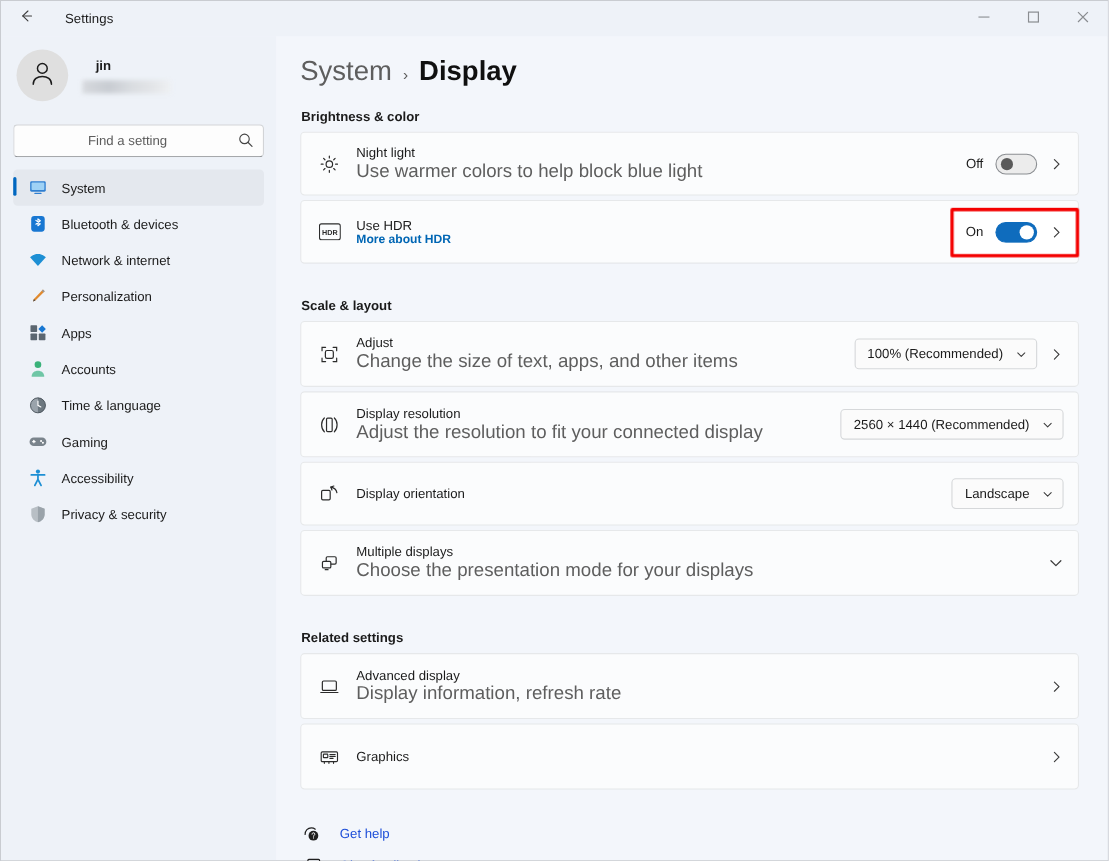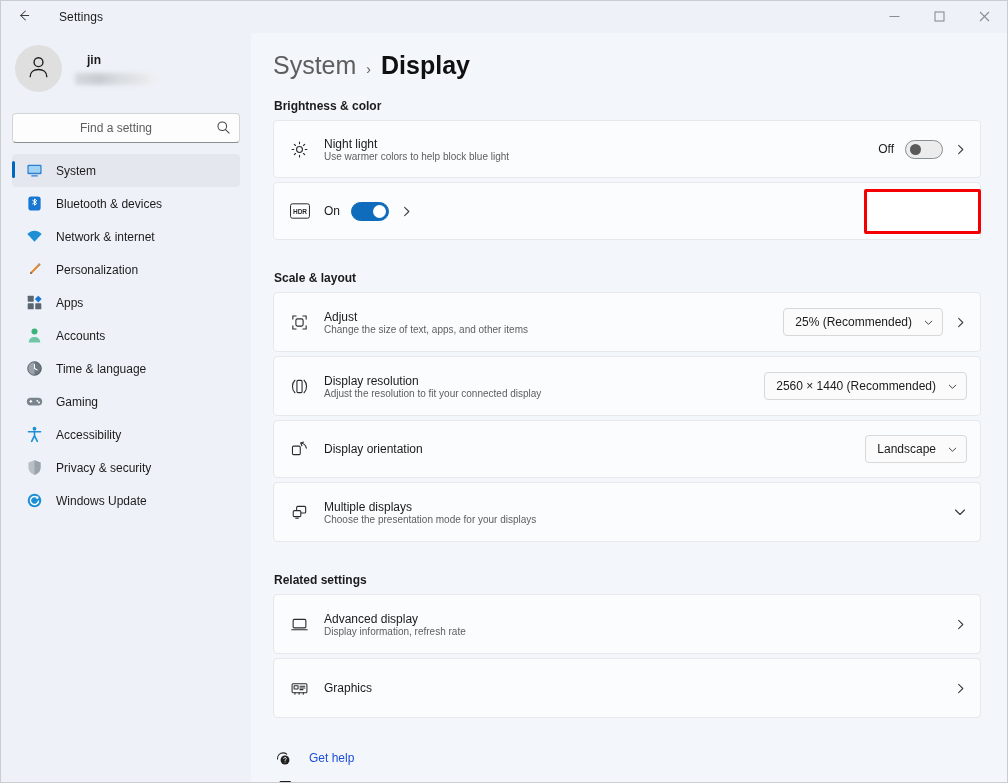--- a/index.html
+++ b/index.html
@@ -206,21 +206,21 @@
   }
   .card.tall { min-height: 60px; }
   .card-ico {
     width: 21px; height: 21px;
     flex: 0 0 21px;
     display: flex; align-items: center; justify-content: center;
     color: #2b2b2b;
   }
   .card-text { flex: 1 1 auto; display: flex; flex-direction: column; gap: 0; }
   .card-title { font-size: 12px; color: #1b1b1b; }
-  .card-sub { font-size: 10px; color: #5e5e5e; }
+  .card-sub { font-size: 17px; color: #5e5e5e; }
   .card-link {
     font-size: 11px;
     color: #0066b4;
     font-weight: bold;
     text-decoration: none;
     width: fit-content;
   }
 
   .card-right { display: flex; align-items: center; gap: 11px; flex: 0 0 auto; }
 
@@ -476,30 +476,20 @@
         <div class="nav-item">
           <span class="nav-ico">
             <svg width="17" height="17" viewBox="0 0 18 18">
               <path d="M9 1.3 L15.4 3.8 V9 c0 4-2.8 6.6-6.4 7.8 C5.4 15.6 2.6 13 2.6 9 V3.8 Z" fill="#b8bfc5"></path>
               <path d="M9 1.3 L15.4 3.8 V9 c0 4-2.8 6.6-6.4 7.8 Z" fill="#9aa3aa"></path>
             </svg>
           </span>
           <span class="nav-label">Privacy &amp; security</span>
         </div>
 
-        <div class="nav-item">
-          <span class="nav-ico">
-            <svg width="17" height="17" viewBox="0 0 18 18">
-              <circle cx="9" cy="9" r="7.2" fill="#1d8fd4"></circle>
-              <path d="M12.4 6.4 a4.3 4.3 0 1 0 0.8 3.4" fill="none" stroke="#ffffff" stroke-width="1.5" stroke-linecap="round"></path>
-              <path d="M12.9 3.9 V6.8 H10.1 Z" fill="#ffffff"></path>
-            </svg>
-          </span>
-          <span class="nav-label">Windows Update</span>
-        </div>
 
       </div>
     </div>
 
     <div class="main">
       <div class="main-scroll">
 
         <div class="breadcrumb">
           <span class="crumb-parent">System</span>
           <span class="crumb-sep">›</span>
@@ -533,20 +523,24 @@
             </div>
           </div>
 
           <div class="card" id="hdr-card">
             <span class="card-ico">
               <svg width="20" height="16" viewBox="0 0 22 17" fill="none">
                 <rect x="0.6" y="0.6" width="20.8" height="15.8" rx="2" stroke="currentColor" stroke-width="1.1"></rect>
                 <text x="11" y="11.6" font-family="Liberation Sans, sans-serif" font-size="7.2" font-weight="bold" fill="currentColor" text-anchor="middle">HDR</text>
               </svg>
             </span>
+            <div class="card-text">
+              <div class="card-title">Use HDR</div>
+              <a class="card-link" href="#">More about HDR</a>
+            </div>
             <div class="card-right" id="hdr-controls" style="position: relative; z-index: 10;">
               <span class="toggle-label">On</span>
               <div class="toggle on">
                 <div class="knob"></div>
               </div>
               <span class="chevron-right">
                 <svg width="13" height="13" viewBox="0 0 14 14" fill="none" stroke="currentColor" stroke-width="1.15" stroke-linecap="round" stroke-linejoin="round">
                     <path d="M5 2.5 L9.5 7 L5 11.5"></path>
                   </svg>
               </span>
@@ -564,21 +558,21 @@
                 <path d="M3 6.4 V3.2 H6.4 M13.6 3.2 H17 V6.4 M17 13.6 V16.8 H13.6 M6.4 16.8 H3 V13.6"></path>
                 <rect x="6.2" y="6.2" width="7.6" height="7.6" rx="1.6"></rect>
               </svg>
             </span>
             <div class="card-text">
               <div class="card-title">Adjust</div>
               <div class="card-sub">Change the size of text, apps, and other items</div>
             </div>
             <div class="card-right">
               <div class="combo">
-                <span>25% (Recommended)</span>
+                <span>100% (Recommended)</span>
                 <span class="cb-caret">
                   <svg width="11" height="11" viewBox="0 0 12 12" fill="none" stroke="currentColor" stroke-width="1.05" stroke-linecap="round" stroke-linejoin="round">
                       <path d="M2.5 4.5 L6 8 L9.5 4.5"></path>
                     </svg>
                 </span>
               </div>
               <span class="chevron-right">
                 <svg width="13" height="13" viewBox="0 0 14 14" fill="none" stroke="currentColor" stroke-width="1.15" stroke-linecap="round" stroke-linejoin="round">
                     <path d="M5 2.5 L9.5 7 L5 11.5"></path>
                   </svg>

